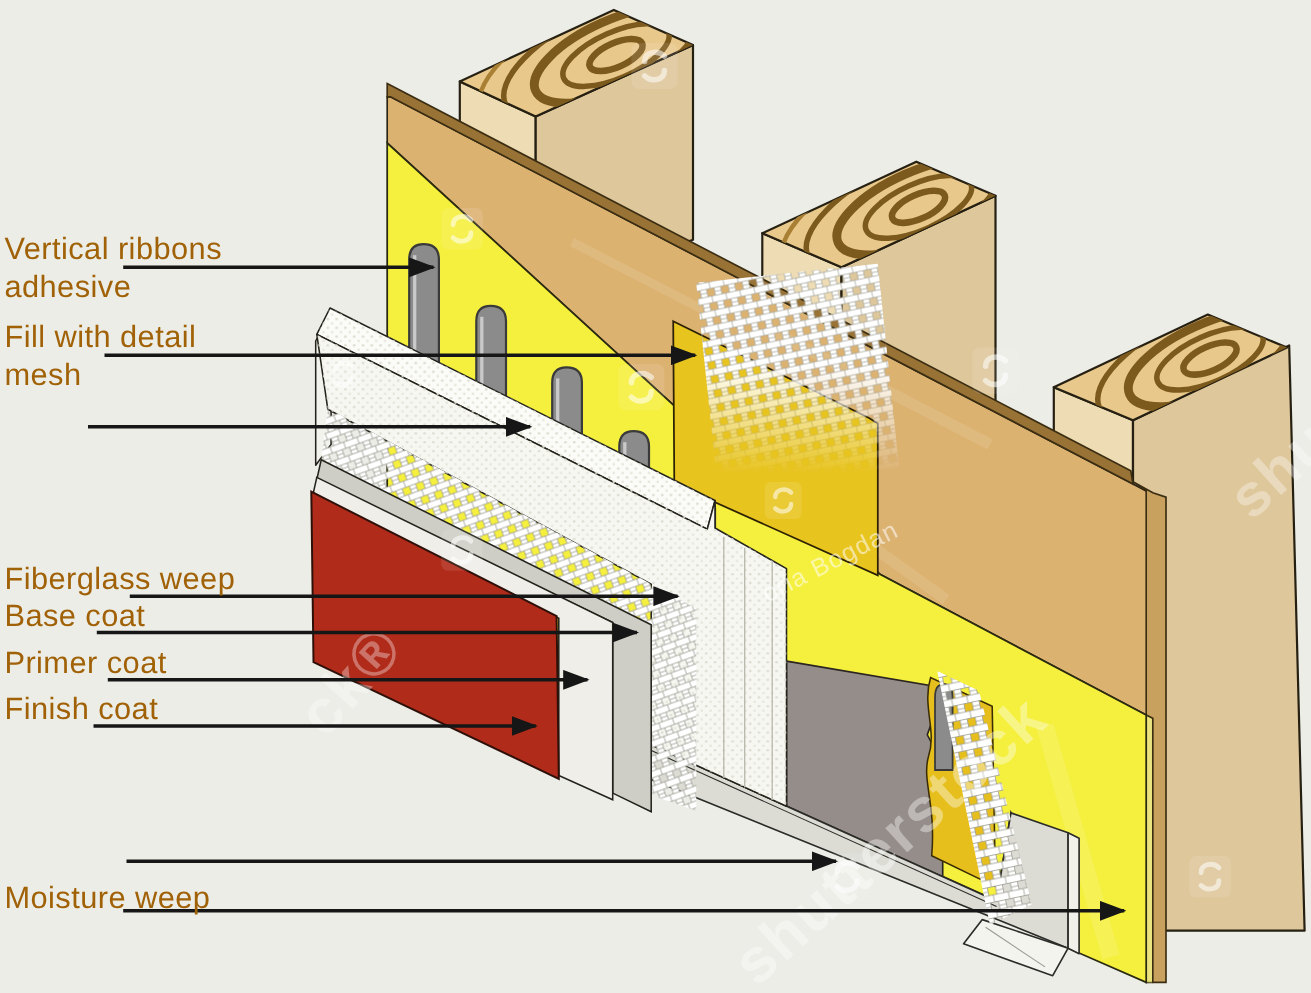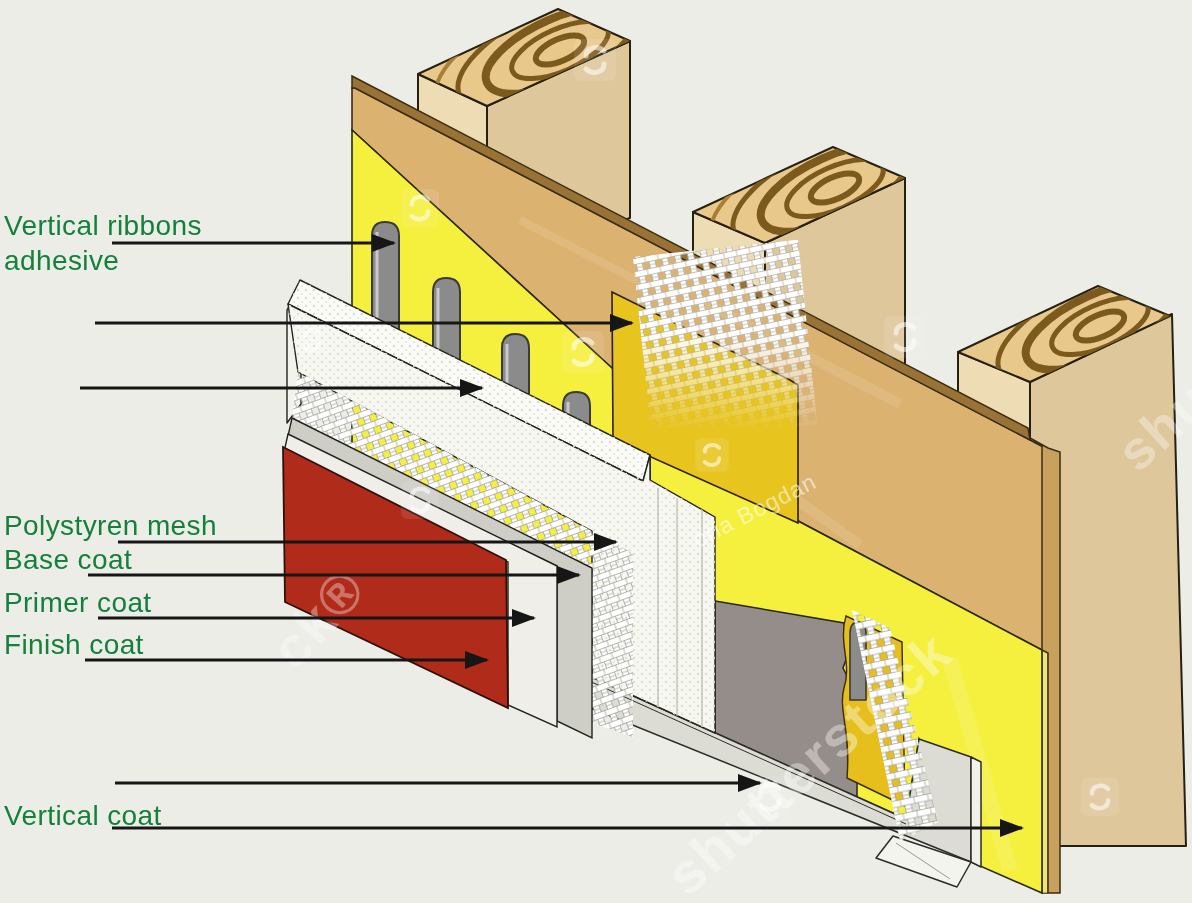--- a/index.html
+++ b/index.html
@@ -1,19 +1,19 @@
 <!DOCTYPE html>
 <html><head>
 <meta charset="utf-8">
 <style>
   html,body{margin:0;padding:0;background:#ecede7;}
   #stage{position:relative;width:1192px;height:903px;overflow:hidden;background:#ecede7;
          font-family:"Liberation Sans",sans-serif;}
   #art{position:absolute;left:0;top:0;}
-  .lbl{position:absolute;left:4px;color:#15803d;font-size:28px;line-height:35px;
+  .lbl{position:absolute;left:4px;color:#a16207;font-size:28px;line-height:35px;
        letter-spacing:.4px;white-space:pre-line;font-family:"Liberation Sans",sans-serif;}
 </style>
 </head>
 <body>
 
 <div id="stage">
 
 <svg id="art" width="1192" height="903" viewBox="0 0 1192 903">
   <defs>
     <marker id="ah" markerUnits="userSpaceOnUse" markerWidth="26" markerHeight="18" refX="22" refY="9" orient="auto">
@@ -214,19 +214,21 @@
     <line x1="88" y1="575" x2="579" y2="575" marker-end="url(#ah)"></line>
     <line x1="98" y1="618" x2="534" y2="618" marker-end="url(#ah)"></line>
     <line x1="85" y1="660" x2="487" y2="660" marker-end="url(#ah)"></line>
     <line x1="115" y1="783" x2="760" y2="783" marker-end="url(#ah)"></line>
     <line x1="112" y1="828" x2="1022" y2="828" marker-end="url(#ah)"></line>
   </g>
 </svg>
 
 <div class="lbl" style="top:208px">Vertical ribbons
 adhesive</div>
-<div class="lbl" style="top:508px">Polystyren mesh</div>
+<div class="lbl" style="top:288px">Fill with detail
+mesh</div>
+<div class="lbl" style="top:508px">Fiberglass weep</div>
 <div class="lbl" style="top:542px">Base coat</div>
 <div class="lbl" style="top:627px">Finish coat</div>
 <div class="lbl" style="top:585px">Primer coat</div>
-<div class="lbl" style="top:798px">Vertical coat</div>
+<div class="lbl" style="top:798px">Moisture weep</div>
 
 </div>
 
 </body></html>

